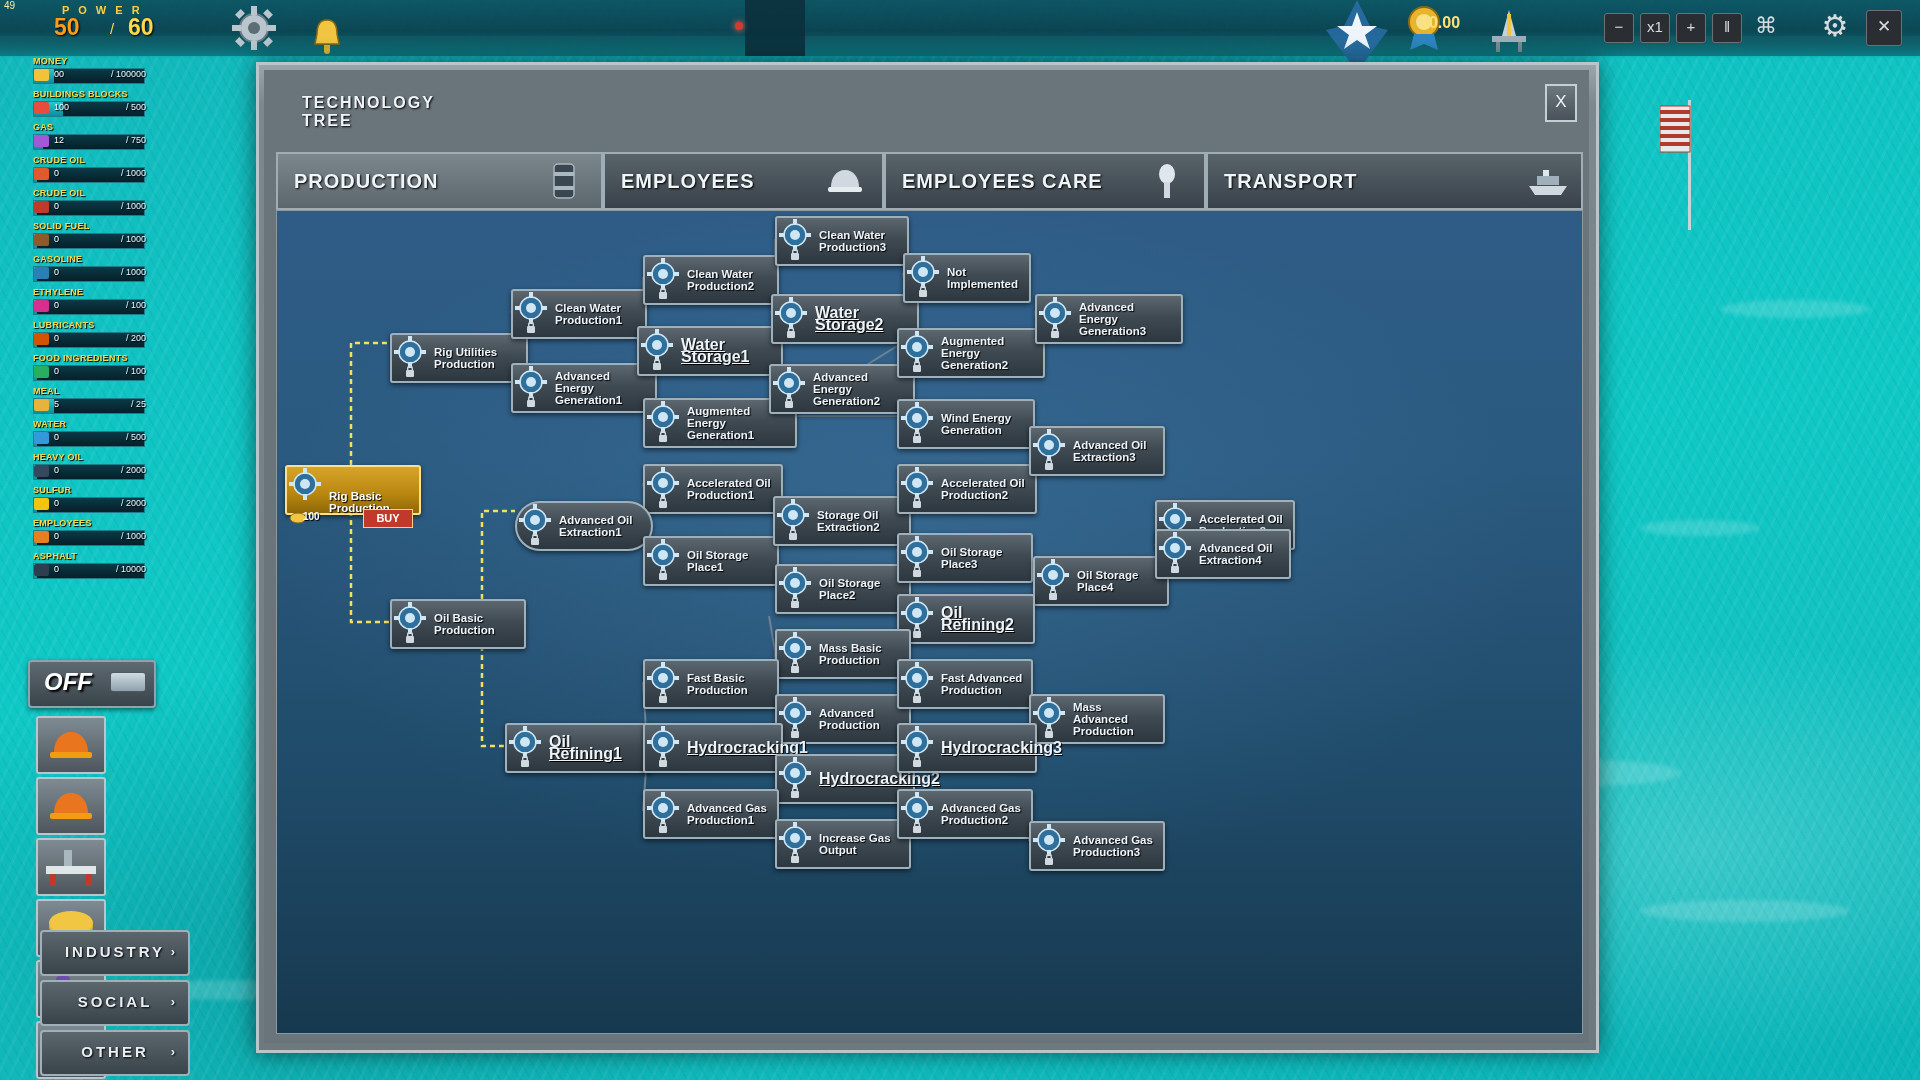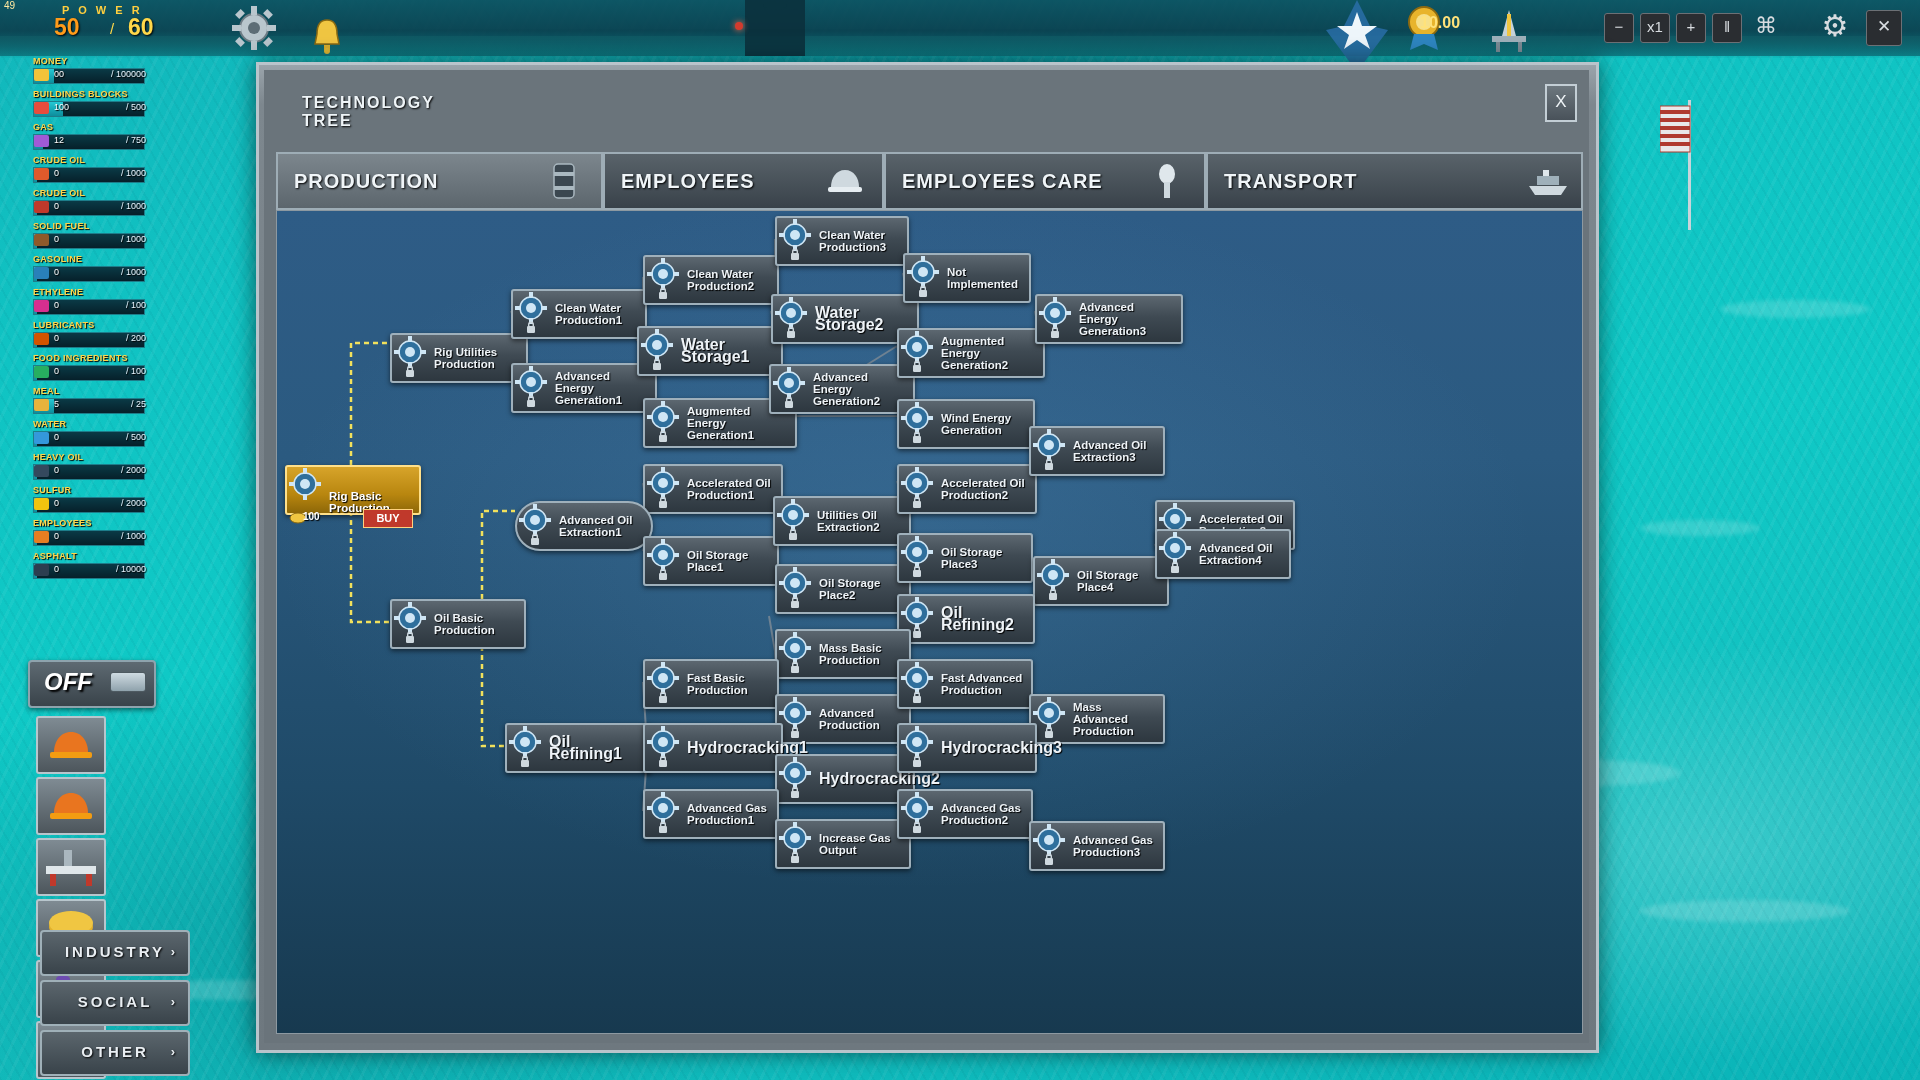--- a/index.html
+++ b/index.html
@@ -108,21 +108,21 @@
 
   svg.links{position:absolute;left:0;top:0;width:1305px;height:822px;}
 
   .node{position:absolute;height:46px;
     background:linear-gradient(180deg,#5c6770 0%,#3f4a53 45%,#2d373f 100%);
     border:2px solid #9fb0bb;border-radius:3px;
     box-shadow:0 2px 5px rgba(0,0,0,.55);
     color:#eef3f7;cursor:pointer;}
   .node .label{position:absolute;left:42px;top:0;right:6px;height:46px;display:flex;align-items:center;
      font-size:11.5px;font-weight:bold;line-height:12px;text-shadow:1px 1px 1px #000;}
-  .node.big .label{font-size:16px;}
+  .node.big .label{font-size:16px;text-decoration:underline;}
   .node .gear{position:absolute;left:2px;top:1px;width:32px;height:32px;}
   .node .lock{position:absolute;left:12px;top:30px;width:12px;height:13px;}
 
   .node.buy{background:linear-gradient(180deg,#d7a42a 0%,#b8860f 60%,#8d6708 100%);border-color:#ffe08a;}
   .node.buy .label{color:#fff;margin-top:12px;}
   #buynode .cost{position:absolute;left:16px;top:44px;font-size:10px;color:#fff;font-weight:bold;text-shadow:1px 1px 1px #000;}
   #buynode .buybtn{position:absolute;left:76px;top:42px;width:48px;height:17px;background:#c0392b;border:1px solid #ffd27f;
      color:#fff;font-size:11px;font-weight:bold;text-align:center;line-height:16px;cursor:pointer;}
   #buynode .coin{position:absolute;left:2px;top:44px;width:18px;height:14px;}
 
@@ -793,21 +793,21 @@
                 <rect x="14" y="0" width="4" height="6"></rect>
                 <rect x="14" y="26" width="4" height="6"></rect>
                 <rect x="0" y="14" width="6" height="4"></rect>
                 <rect x="26" y="14" width="6" height="4"></rect>
               </g>
             </svg>
             <svg class="lock" viewBox="0 0 12 13">
               <path class="lockglyph" d="M3 5 V3.5 a3 3 0 0 1 6 0 V5 h-1.4 V3.5 a1.6 1.6 0 0 0-3.2 0 V5 Z"></path>
               <rect class="lockglyph" x="2" y="5" width="8" height="7" rx="1.2"></rect>
             </svg>
-            <div class="label">Utilities Oil Extraction2</div>
+            <div class="label">Storage Oil Extraction2</div>
           </div>
           <div class="node" id="" style="left: 498px; top: 353px; width: 132px;">
             <svg class="gear" viewBox="0 0 32 32">
               <circle class="gearcircle" cx="16" cy="16" r="11"></circle>
               <circle cx="16" cy="16" r="5" fill="#cfe6f5"></circle>
               <g fill="#cfe6f5">
                 <rect x="14" y="0" width="4" height="6"></rect>
                 <rect x="14" y="26" width="4" height="6"></rect>
                 <rect x="0" y="14" width="6" height="4"></rect>
                 <rect x="26" y="14" width="6" height="4"></rect>

